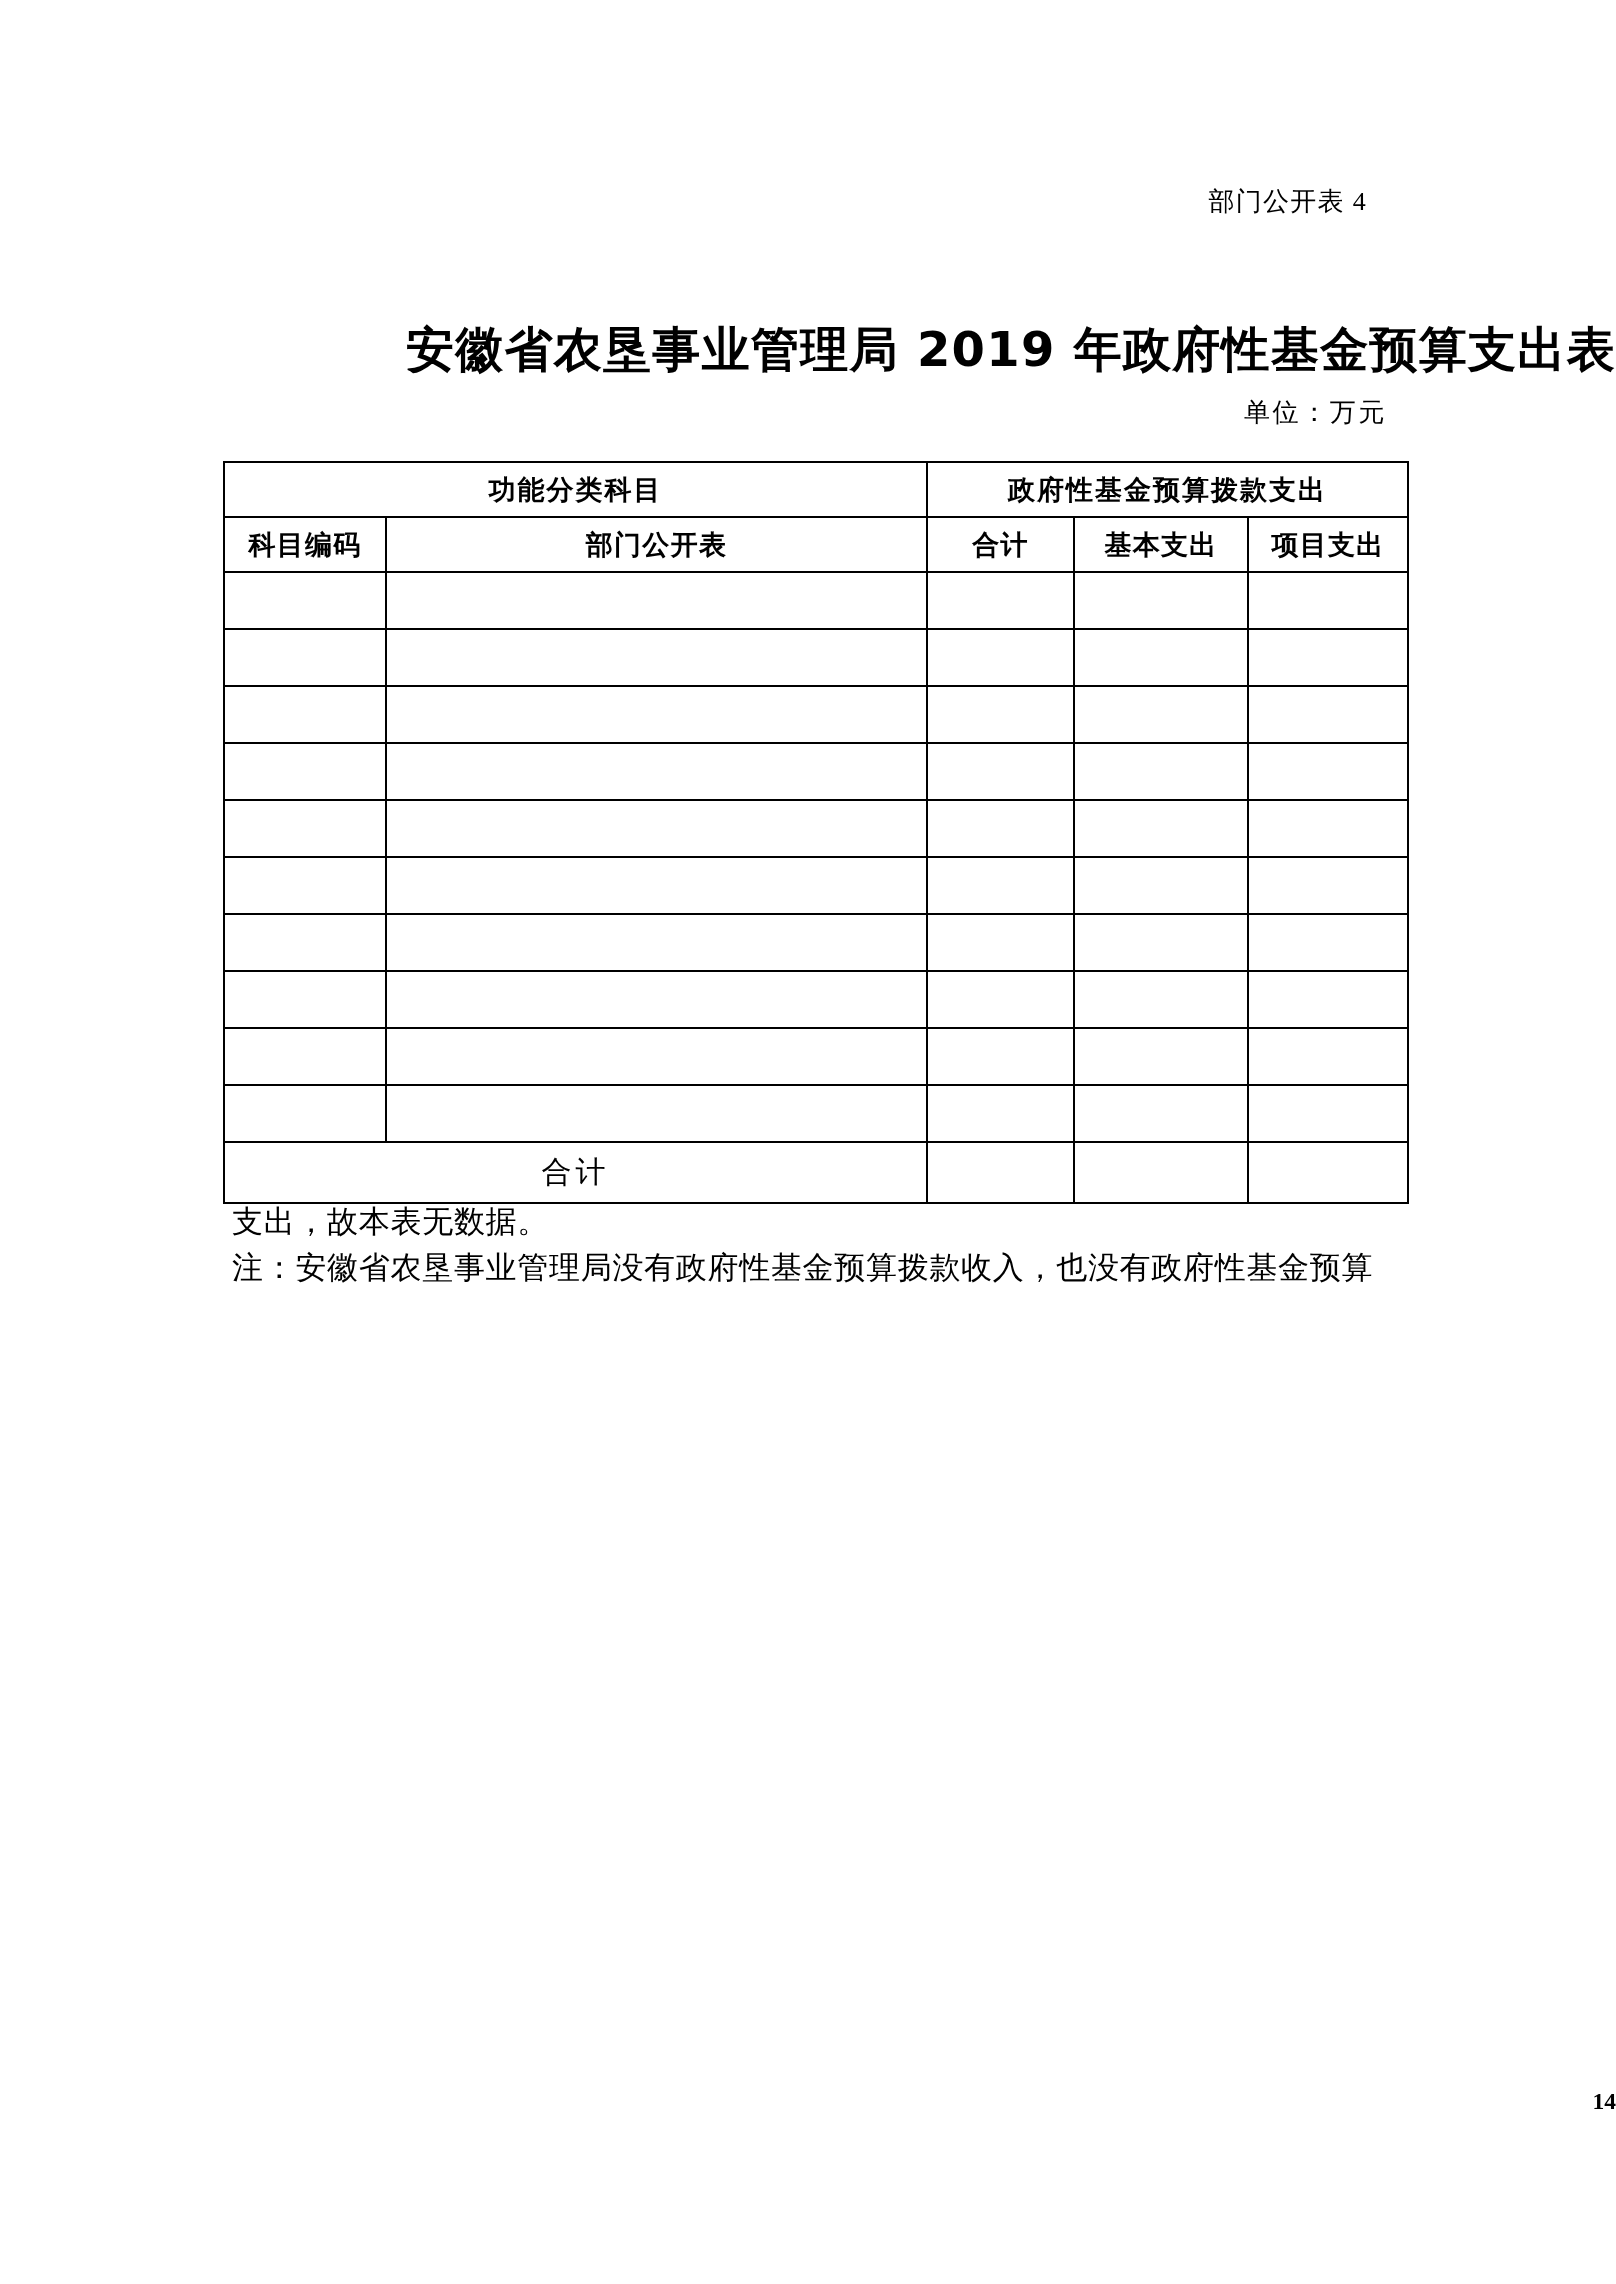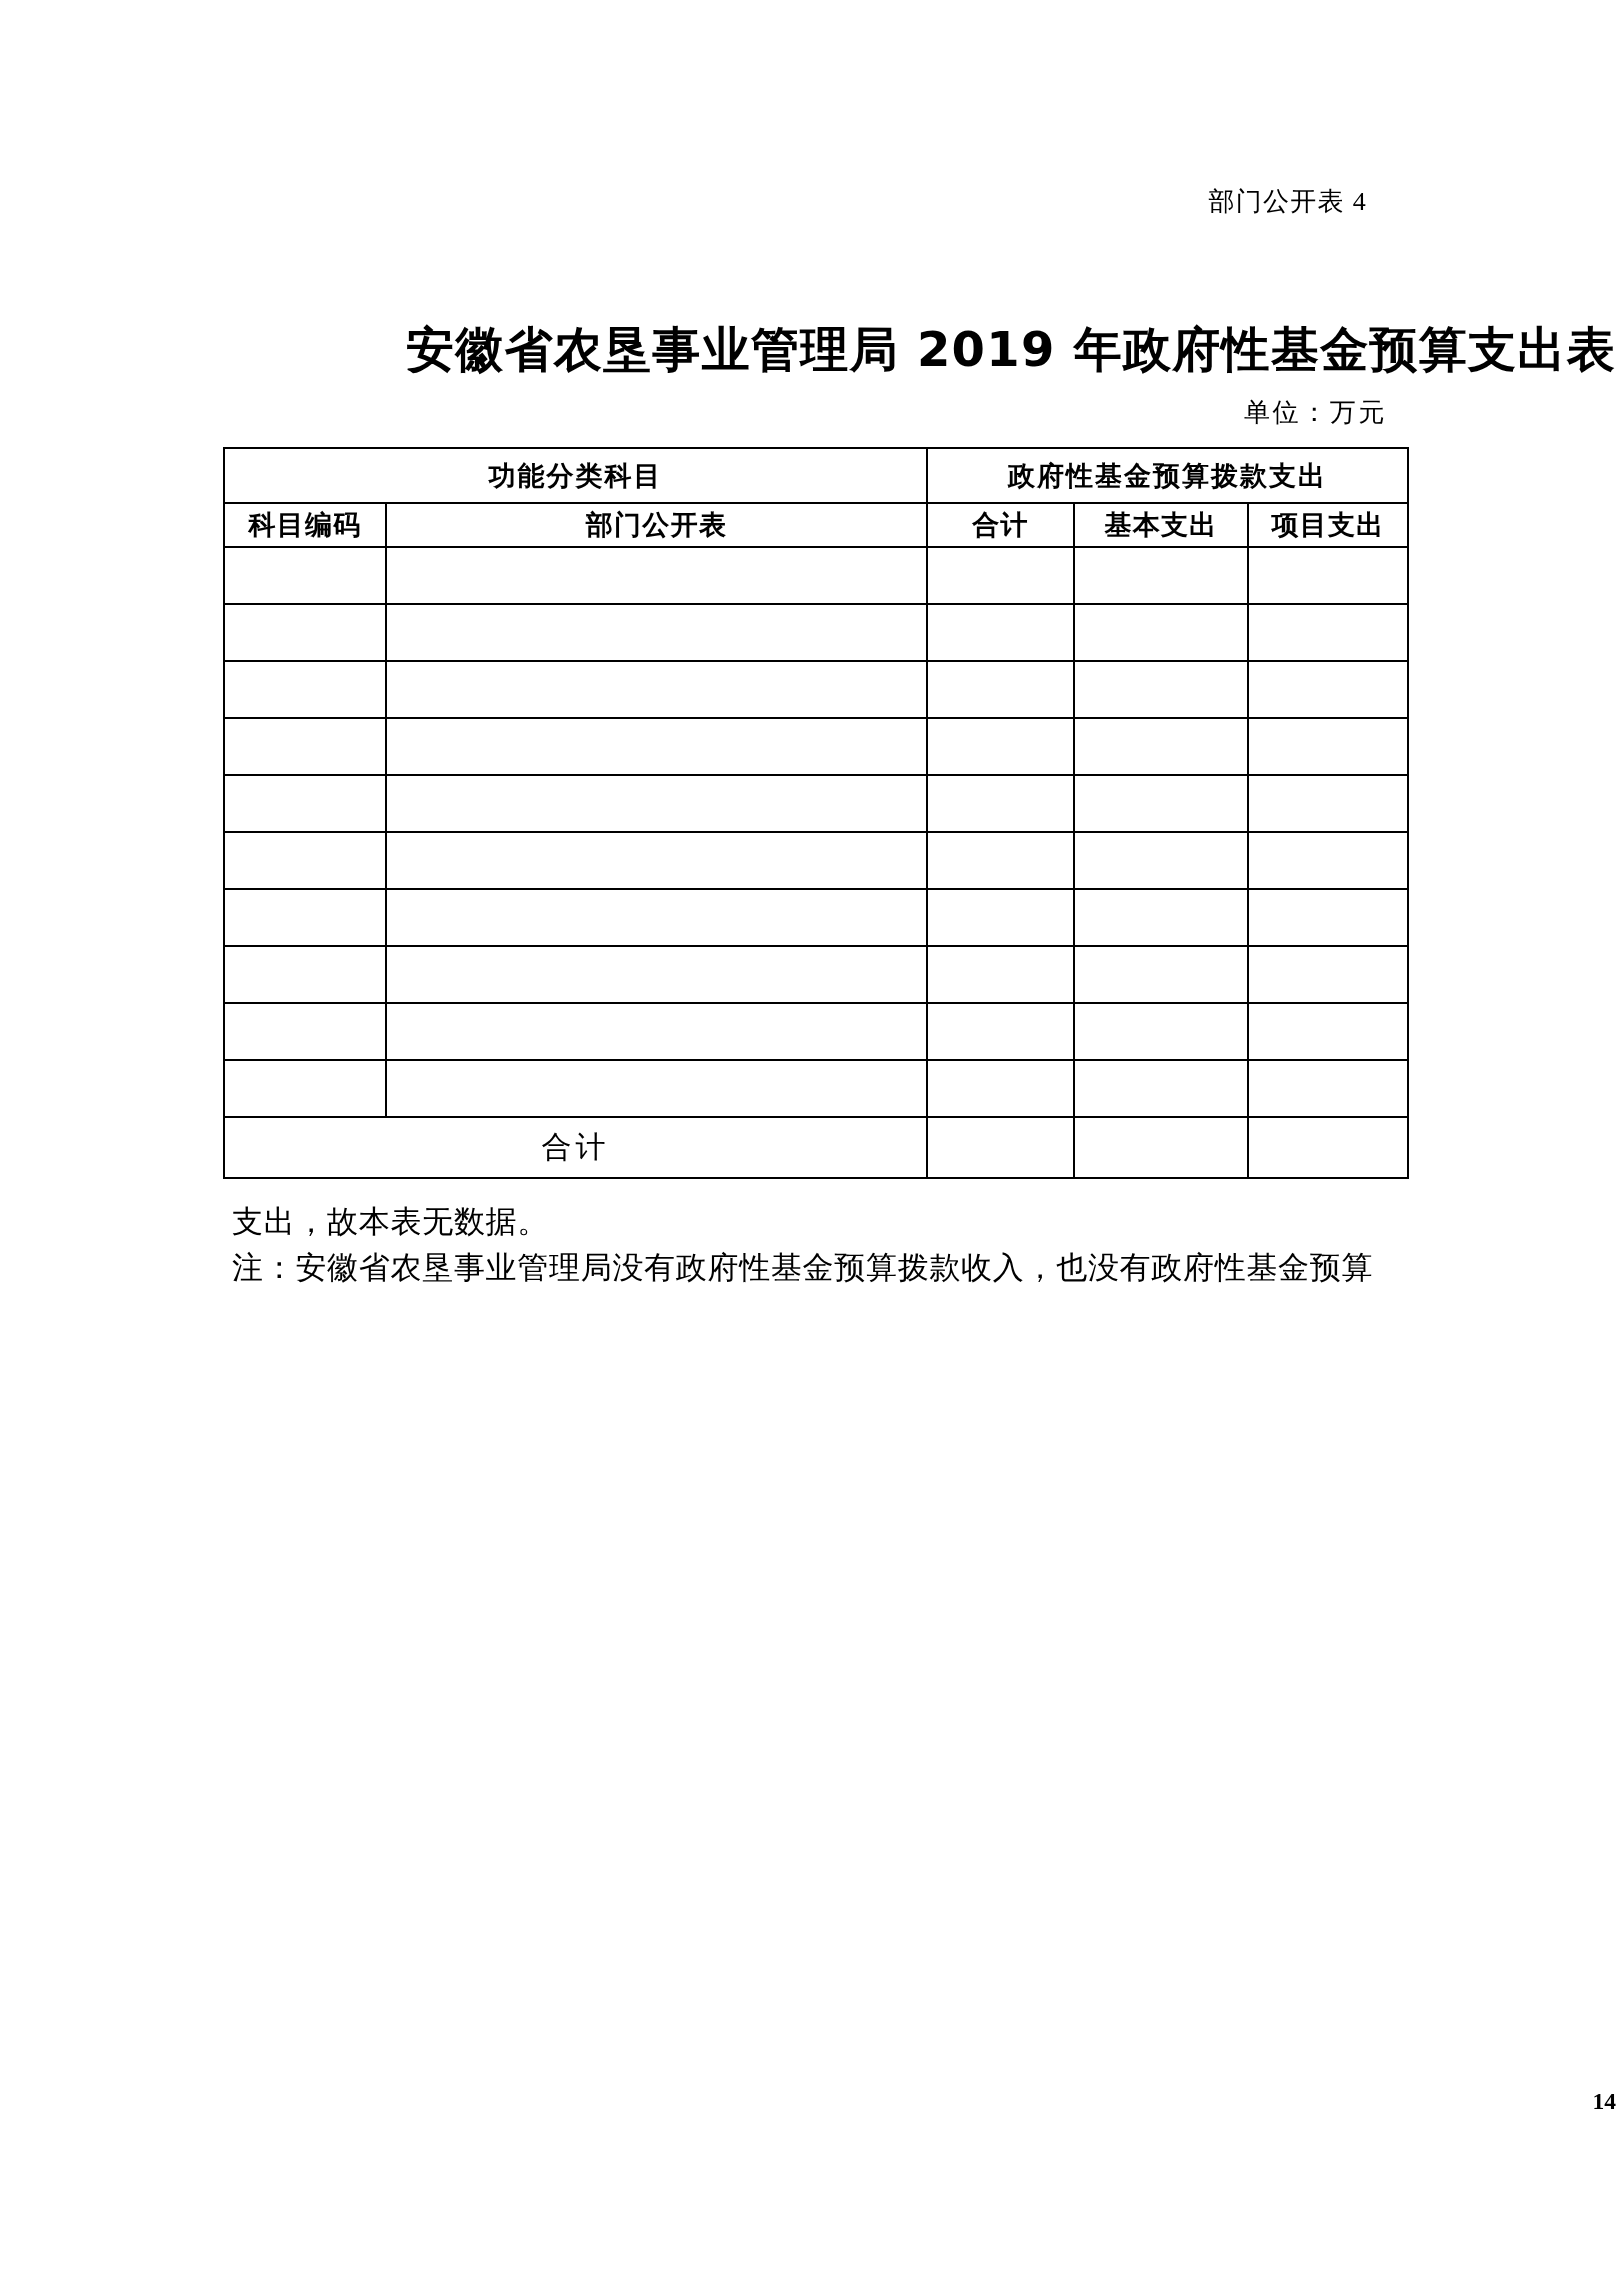--- a/index.html
+++ b/index.html
@@ -37,21 +37,21 @@
     position: absolute;
     top: 395px;
     right: 229px;
     font-size: 26px;
     letter-spacing: 2.6px;
     white-space: nowrap;
   }
   table.budget-table {
     position: absolute;
     left: 223px;
-    top: 447px;
+    top: 461px;
     width: 1182px;
     border-collapse: collapse;
     table-layout: fixed;
   }
   table.budget-table col.c1 { width: 162px; }
   table.budget-table col.c2 { width: 541px; }
   table.budget-table col.c3 { width: 147px; }
   table.budget-table col.c4 { width: 174px; }
   table.budget-table col.c5 { width: 160px; }
   table.budget-table th,
@@ -65,21 +65,21 @@
     padding: 0;
   }
   table.budget-table { border: 2.6px solid #000; }
   tr.header-group-row th {
     height: 55px;
     font-size: 27px;
     font-weight: bold;
     letter-spacing: 2px;
   }
   tr.header-cols-row th {
-    height: 44px;
+    height: 55px;
     font-size: 27px;
     font-weight: bold;
     letter-spacing: 1.3px;
   }
   tbody tr.empty-row td { height: 57px; }
   tfoot tr.total-row td {
     height: 61px;
     font-size: 30px;
     letter-spacing: 3.9px;
   }

